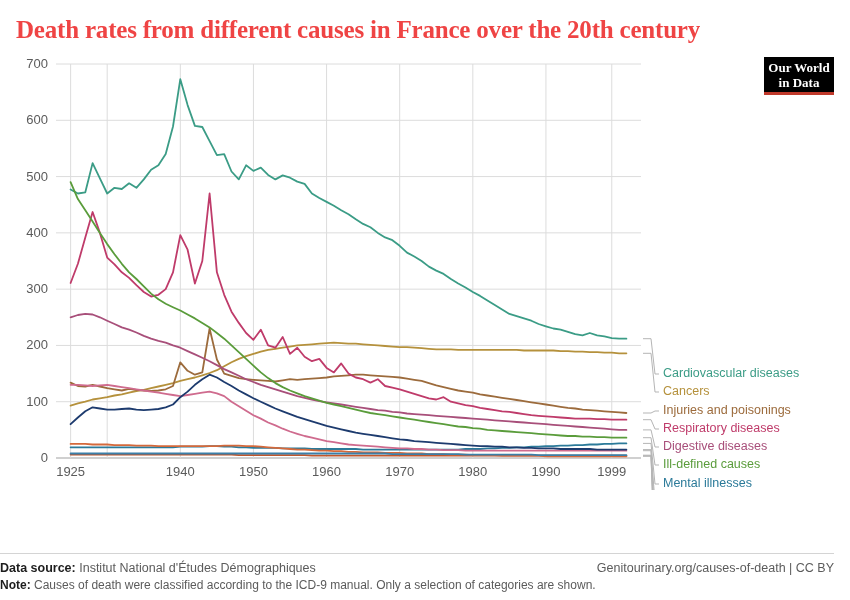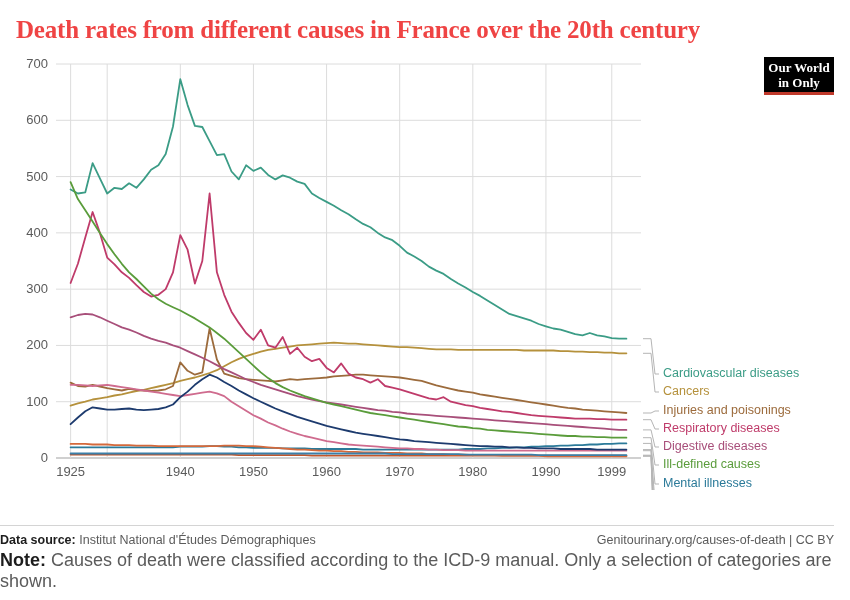--- a/index.html
+++ b/index.html
@@ -103,30 +103,30 @@
   }
   .footer-row {
     display: flex;
     justify-content: space-between;
     align-items: baseline;
     margin-bottom: 3px;
   }
   .footer b { color: #1d1d1d; }
   .footer-left { }
   .footer-right { color: #5b5b5b; }
-  .note-row { font-size: 18px; color: #5b5b5b; }
+  .note-row { font-size: 12px; color: #5b5b5b; }
 </style>
 </head>
 <body>
 
 <div class="page">
 
   <div class="owid-logo">
     <span>Our World</span>
-    <span>in Only</span>
+    <span>in Data</span>
   </div>
 
   <h1 class="title">Death rates from different causes in France over the 20th century</h1>
 
   <div class="chart-area">
     <svg class="plot" id="plot-svg" width="818" height="440">
         <line x1="40" x2="625" y1="408" y2="408" class="baseline"></line>
         <text x="32" y="412" text-anchor="end" class="axis-label">0</text>
         <line x1="40" x2="625" y1="351.7142857142857" y2="351.7142857142857" class="gridline"></line>
         <text x="32" y="355.7142857142857" text-anchor="end" class="axis-label">100</text>

